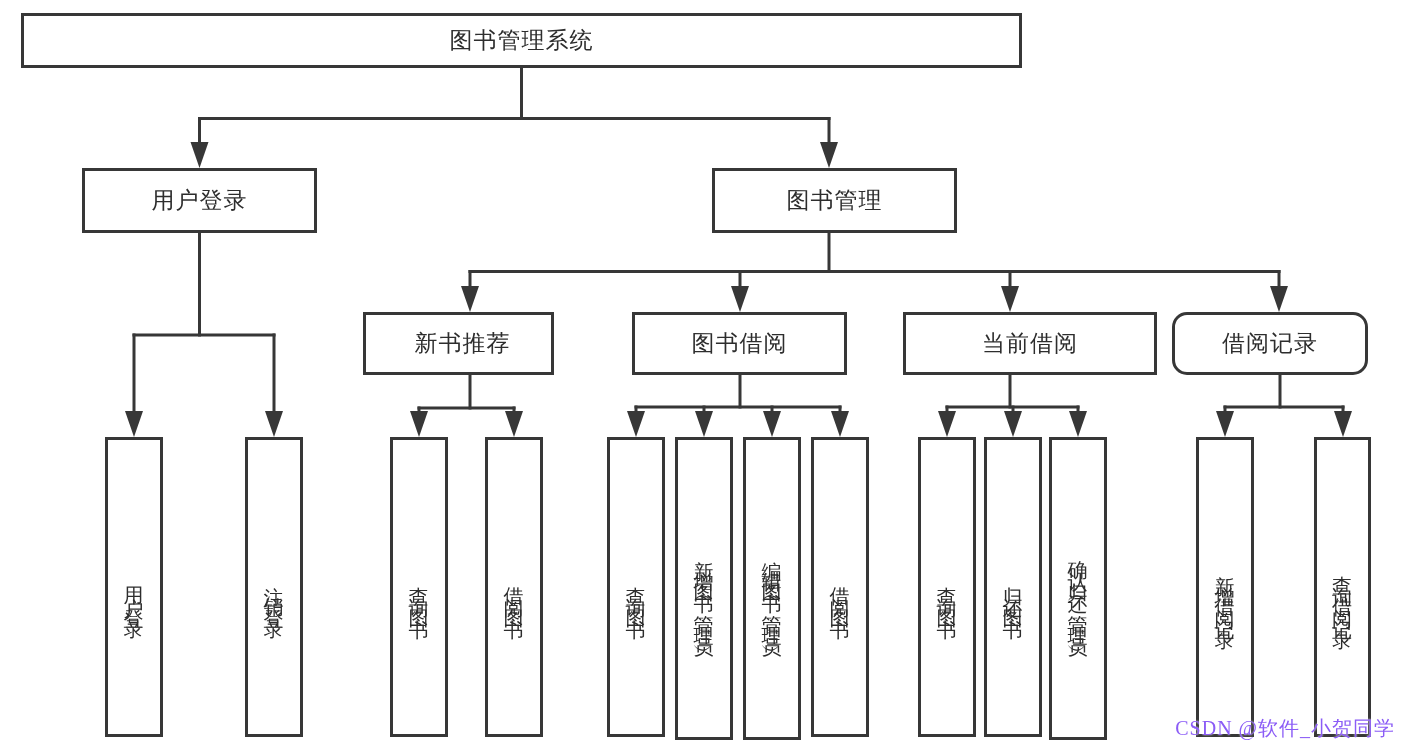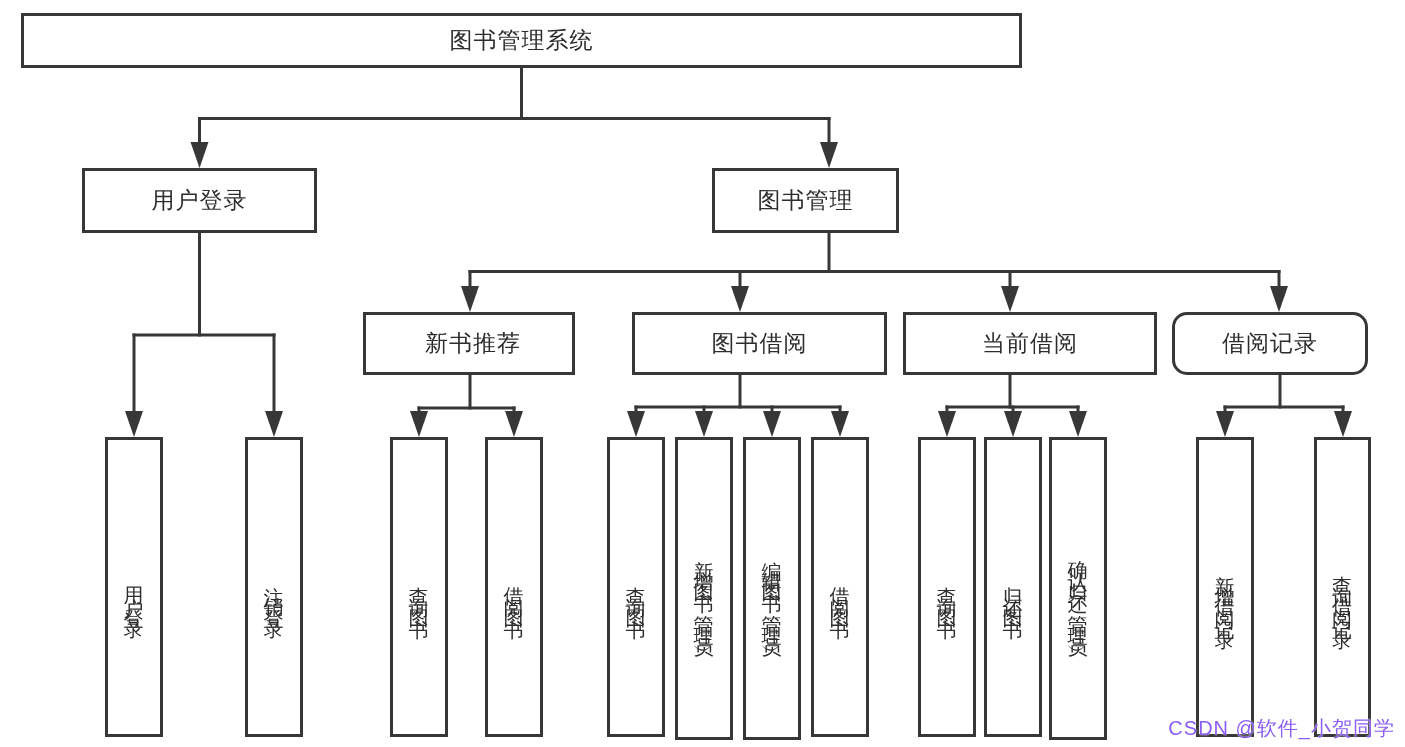--- a/index.html
+++ b/index.html
@@ -5,21 +5,21 @@
   html, body {
     margin: 0;
     padding: 0;
     background: #ffffff;
   }
   .canvas {
     position: relative;
     width: 1405px;
     height: 747px;
     background: #ffffff;
-    font-family: Liberation Sans, sans-serif;
+    font-family: Liberation Serif, serif;
     overflow: hidden;
   }
   .connectors {
     position: absolute;
     left: 0;
     top: 0;
     width: 1405px;
     height: 747px;
   }
   .box {
@@ -135,24 +135,24 @@
       <path d="M1004 411 L1022 411 L1013 437 Z"></path>
       <path d="M1069 411 L1087 411 L1078 437 Z"></path>
       <path d="M1216 411 L1234 411 L1225 437 Z"></path>
       <path d="M1334 411 L1352 411 L1343 437 Z"></path>
     </g>
   </svg>
 
   <div class="box" style="left:21px; top:13px; width:1001px; height:55px;">图书管理系统</div>
 
   <div class="box" style="left:82px; top:168px; width:235px; height:65px;">用户登录</div>
-  <div class="box" style="left:712px; top:168px; width:187px; height:65px;">图书管理</div>
+  <div class="box" style="left:712px; top:168px; width:245px; height:65px;">图书管理</div>
 
-  <div class="box" style="left:363px; top:312px; width:212px; height:63px;padding-left:8px;">新书推荐</div>
-  <div class="box" style="left:632px; top:312px; width:255px; height:63px;">图书借阅</div>
+  <div class="box" style="left:363px; top:312px; width:191px; height:63px;padding-left:8px;">新书推荐</div>
+  <div class="box" style="left:632px; top:312px; width:215px; height:63px;">图书借阅</div>
   <div class="box" style="left:903px; top:312px; width:254px; height:63px;">当前借阅</div>
   <div class="box" style="left:1172px; top:312px; width:196px; height:63px;border-radius:15px;">借阅记录</div>
 
   <div class="leaf" style="left:105px; top:437px; width:58px; height:300px;">
     <span>用户登录</span>
   </div>
   <div class="leaf" style="left:245px; top:437px; width:58px; height:300px;">
     <span>注销登录</span>
   </div>
   <div class="leaf" style="left:390px; top:437px; width:58px; height:300px;">

